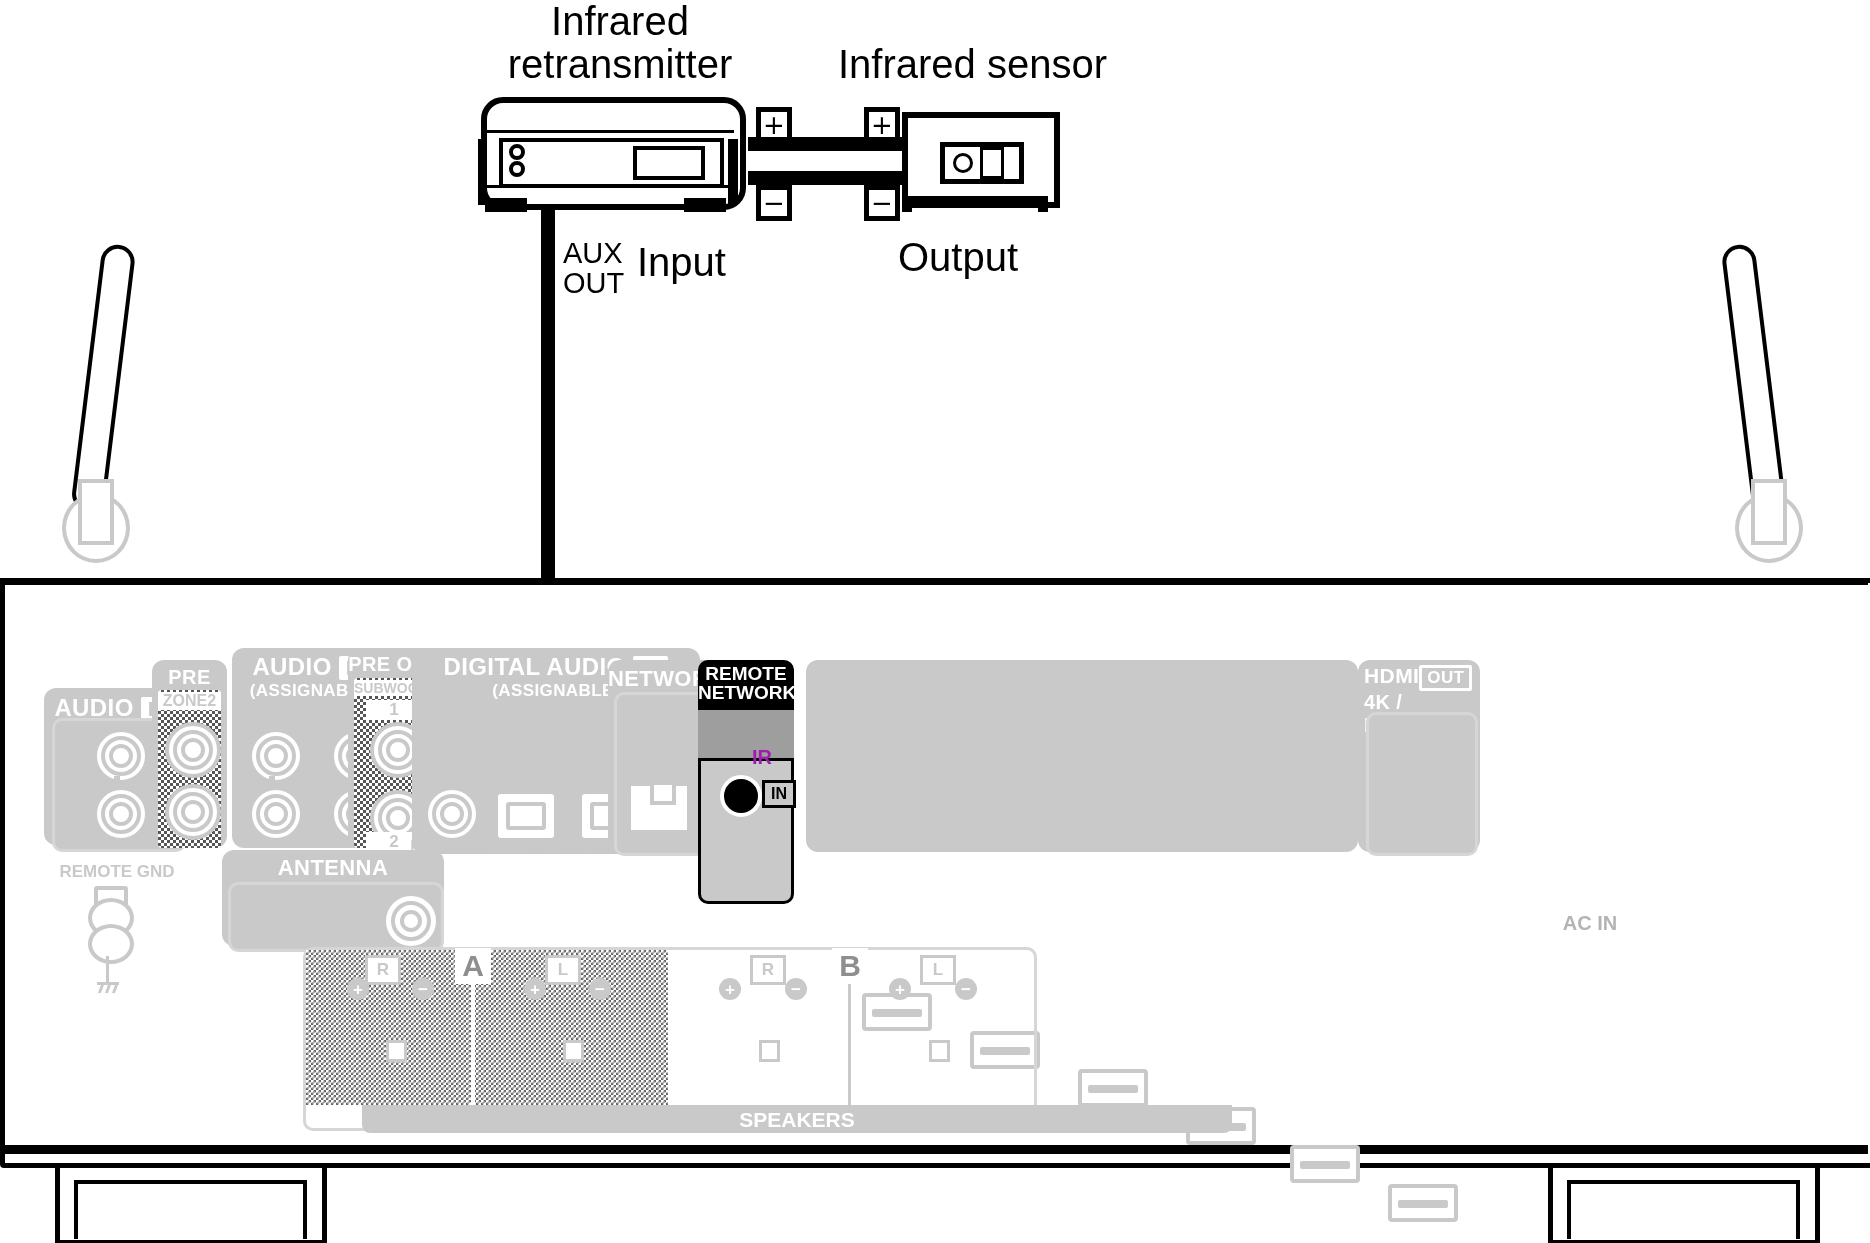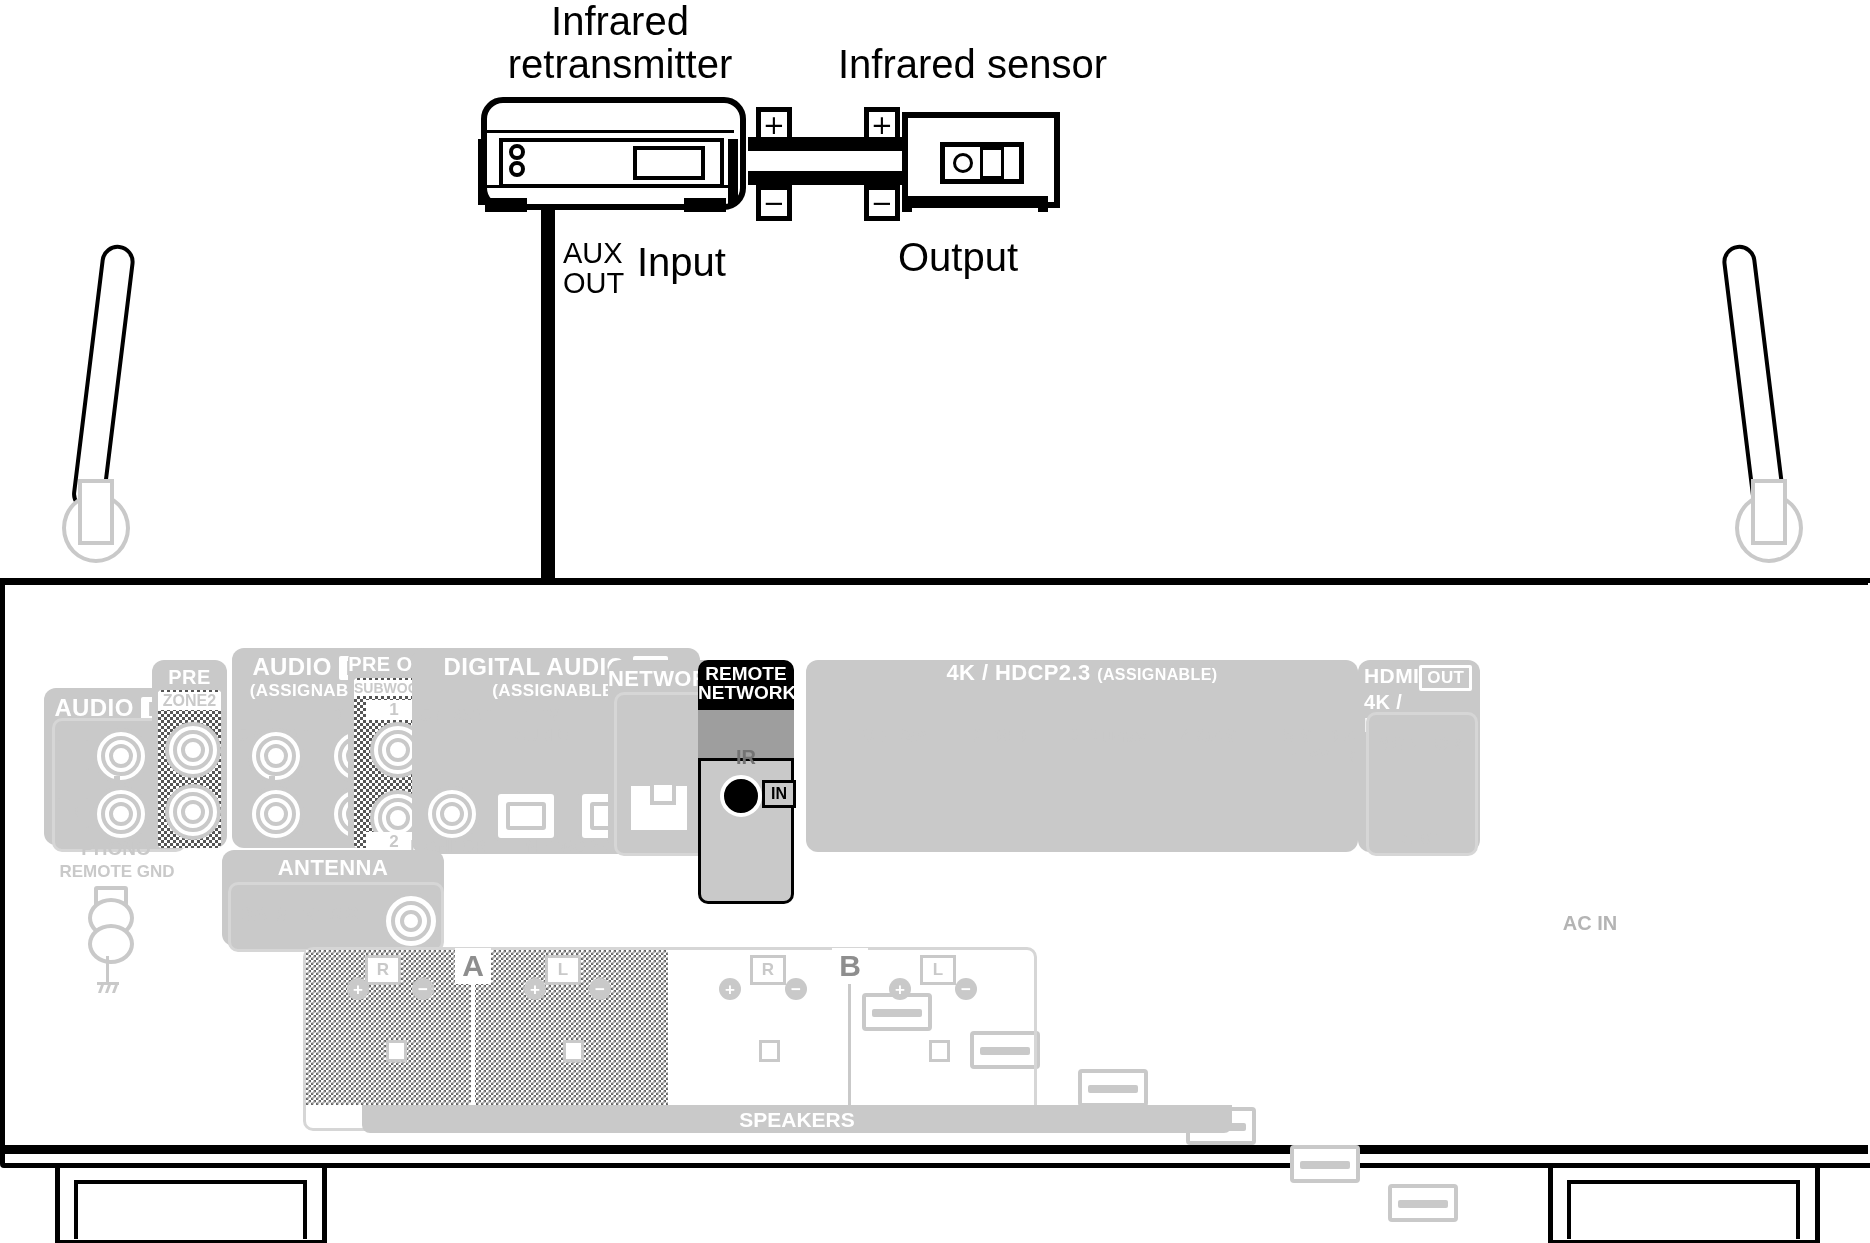--- a/index.html
+++ b/index.html
@@ -168,21 +168,21 @@
     <i style="width:32px;height:32px;">
       <u style="width:16px;height:16px;margin:4px;"></u>
     </i>
   </div>
 <div class="abs rca" style="left:93px;top:786px;width:48px;height:48px;">
     <i style="width:32px;height:32px;">
       <u style="width:16px;height:16px;margin:4px;"></u>
     </i>
   </div>
 <div class="abs" style="left:114px;top:776px;width:6px;height:10px;background:#c9c9c9;"></div>
-<div class="abs lbl nosel" style="left:52px;top:838px;width:128px;font-size:19px;">PHONO</div>
+<div class="abs lbl nosel" style="left:40px;top:838px;width:128px;font-size:12px;">PHONO</div>
 <div class="abs lbl nosel" style="left:42px;top:862px;width:150px;font-size:17px;">REMOTE GND</div>
 <div class="abs" style="left:88px;top:886px;width:38px;height:70px;">
   <div class="abs" style="left:6px;top:0;width:26px;height:16px;border:4px solid #c9c9c9;border-radius:3px;background:#fff;"></div>
   <div class="abs" style="left:0;top:12px;width:38px;height:32px;border:4px solid #c9c9c9;border-radius:50%;background:#fff;"></div>
   <div class="abs" style="left:0;top:38px;width:38px;height:32px;border:4px solid #c9c9c9;border-radius:50%;background:#fff;"></div>
 </div>
 <div class="abs" style="left:95px;top:956px;width:24px;height:40px;">
   <div class="abs" style="left:11px;top:0;width:3px;height:28px;background:#c9c9c9;"></div>
   <div class="abs" style="left:2px;top:26px;width:22px;height:3px;background:#c9c9c9;"></div>
   <div class="abs" style="left:5px;top:26px;width:3px;height:11px;background:#c9c9c9;transform:skewX(-20deg);"></div>
@@ -286,29 +286,25 @@
 </div>
 <div class="blk-inner abs" style="left:614px;top:692px;width:96px;height:158px;"></div>
 <div class="abs net" style="left:627px;top:782px;width:56px;height:44px;"></div>
 
 <div class="abs rc-blk" style="left:698px;top:660px;width:96px;height:192px;"></div>
 <div class="abs rc-hdr nosel" style="left:698px;top:660px;width:96px;height:46px;font-size:19px;padding-top:4px;">
   <div>REMOTE</div>
   <div>NETWORK</div>
 </div>
 <div class="abs rc-body" style="left:698px;top:706px;width:90px;height:140px;"></div>
-<div class="abs lbl nosel" style="left:698px;top:746px;width:96px;font-size:20px;color:#737373;">IR</div>
+<div class="abs lbl nosel" style="left:698px;top:746px;width:96px;font-size:20px;color:#a21caf;padding-left:16px;">IR</div>
 <div class="abs ir-jack" style="left:720px;top:775px;width:34px;height:34px;"></div>
 <div class="abs ir-in nosel" style="left:762px;top:780px;line-height:22px;">IN</div>
 
 <div class="blk" style="left:806px;top:660px;width:552px;height:192px;">
-  <div class="blk-hdr nosel" style="font-size:22px;">
-    <span>4K / HDCP2.3</span>
-    <span style="font-size:16px;">(ASSIGNABLE)</span>
-  </div>
 </div>
 <div class="abs lbl nosel" style="left:836px;top:726px;width:112px;font-size:18px;">1  CBL/SAT</div>
 <div class="abs lbl nosel" style="left:944px;top:726px;width:112px;font-size:18px;">2  DVD</div>
 <div class="abs lbl nosel" style="left:1052px;top:726px;width:112px;font-size:18px;">3  Blu-ray</div>
 <div class="abs lbl nosel" style="left:1160px;top:726px;width:112px;font-size:18px;">4  GAME</div>
 <div class="abs lbl nosel" style="left:1264px;top:726px;width:112px;font-size:18px;white-space:pre-line;line-height:1.12;">5  MEDIA
 PLAYER</div>
 
 <div class="abs hdmi" style="left:862px;top:795px;width:62px;height:30px;"></div>
 <div class="abs hdmi" style="left:970px;top:795px;width:62px;height:30px;"></div>

